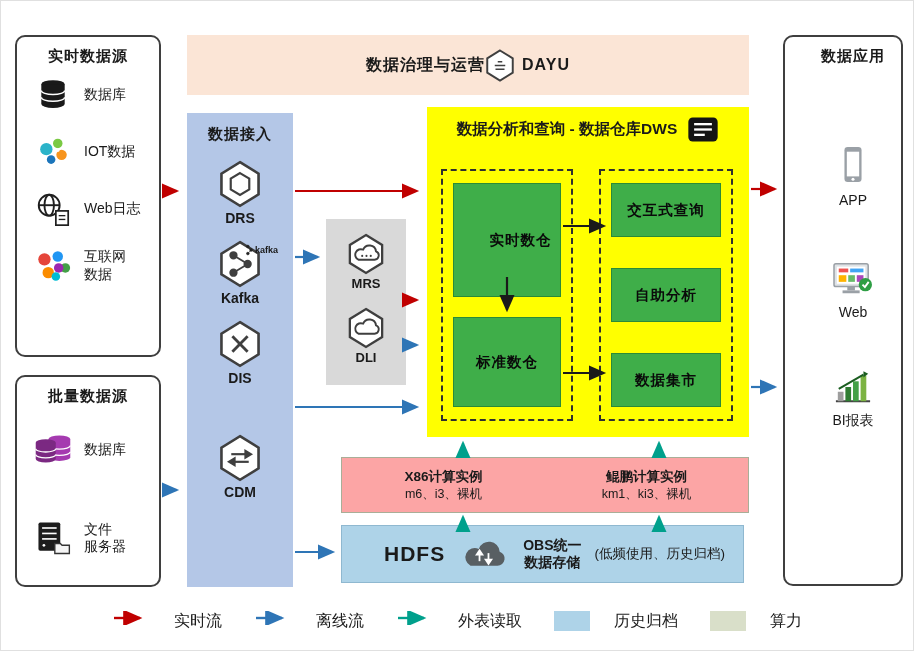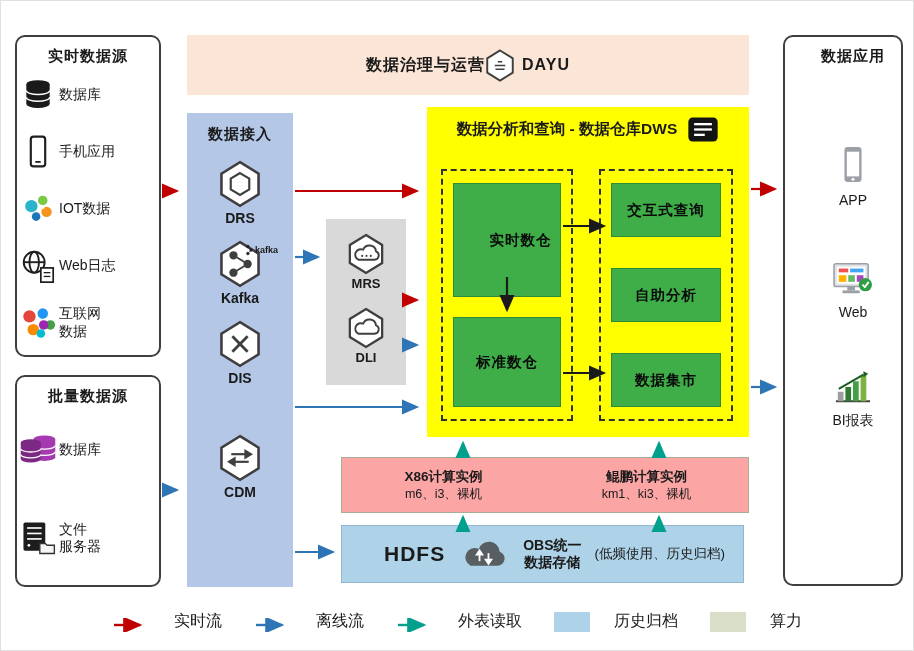--- a/index.html
+++ b/index.html
@@ -9,21 +9,21 @@
   .outline-box{border:2px solid #3f3f3f;border-radius:10px;background:#fff;}
 
   
   .banner{background:#fbe5d6;display:flex;align-items:center;justify-content:center;}
   .banner-title{font-weight:bold;font-size:16px;letter-spacing:1px;}
   .logo-group{display:flex;align-items:center;gap:7px;}
   .logo-text{font-weight:bold;font-size:16px;letter-spacing:1px;}
 
   
   .panel-title{font-weight:bold;font-size:15px;text-align:center;padding-top:10px;letter-spacing:1px;}
-  .src-item{display:flex;align-items:center;}
+  .src-item{display:flex;align-items:center;gap:10px;padding-left:15px;}
   .src-item .ic{width:42px;display:flex;justify-content:center;}
   .src-label{font-size:14px;white-space:pre-line;line-height:1.25;}
   .rt-row{height:57px;}
   .bt-row{height:88px;}
 
   
   .ing-col{background:#b4c7e7;display:flex;flex-direction:column;align-items:center;}
   .ing-title{font-weight:bold;font-size:15px;margin-top:12px;letter-spacing:1px;}
   .ing-item{display:flex;flex-direction:column;align-items:center;position:relative;}
   .ing-label{font-weight:bold;font-size:14px;margin-top:2px;}
@@ -51,21 +51,21 @@
   .hdfs-label{font-weight:bold;font-size:21px;letter-spacing:1px;}
   .obs-text{font-weight:bold;font-size:14px;line-height:1.25;text-align:center;}
   .hdfs-note{font-size:13.5px;}
 
   
   .app-item{display:flex;flex-direction:column;align-items:center;}
   .app-label{font-size:14px;margin-top:6px;}
 
   
   .legend{position:absolute;left:0;right:0;top:610px;display:flex;justify-content:center;align-items:center;gap:32px;}
-  .legend-item{display:flex;align-items:flex-end;gap:24px;font-size:16px;}
+  .legend-item{display:flex;align-items:flex-start;gap:24px;font-size:16px;}
   .swatch{width:36px;height:20px;}
   .swatch.archive{background:#aed3e8;}
   .swatch.power{background:#d9dfc9;}
 
   .overlay{position:absolute;left:0;top:0;pointer-events:none;z-index:6;}
 </style>
 </head>
 <body>
 
 <div class="canvas">
@@ -87,29 +87,20 @@
     <div class="panel-title">实时数据源</div>
     <div class="src-item rt-row">
       <span class="ic">
         <svg viewBox="0 0 40 40" width="36" height="36">
             <ellipse cx="20" cy="8" rx="13" ry="4.5" fill="#1a1a1a"></ellipse>
             <path d="M7 8 v22 a13 4.5 0 0 0 26 0 v-22 z" fill="#1a1a1a"></path>
             <path d="M7 15 a13 4.5 0 0 0 26 0 M7 22.5 a13 4.5 0 0 0 26 0" stroke="#fff" fill="none" stroke-width="1.6"></path>
           </svg>
       </span>
       <span class="src-label">数据库</span>
-    </div>
-    <div class="src-item rt-row">
-      <span class="ic">
-        <svg viewBox="0 0 40 40" width="36" height="36">
-            <rect x="12" y="3" width="16" height="33" rx="3" fill="none" stroke="#1f1f1f" stroke-width="2.4"></rect>
-            <line x1="17" y1="31" x2="23" y2="31" stroke="#1f1f1f" stroke-width="2"></line>
-          </svg>
-      </span>
-      <span class="src-label">手机应用</span>
     </div>
     <div class="src-item rt-row">
       <span class="ic">
         <svg viewBox="0 0 40 40" width="38" height="38">
             <circle cx="13" cy="17" r="6.5" fill="#2bb3c9"></circle>
             <circle cx="25" cy="11" r="5" fill="#7ac943"></circle>
             <circle cx="29" cy="23" r="5.5" fill="#f7941d"></circle>
             <circle cx="18" cy="28" r="4.5" fill="#1b75bb"></circle>
             <circle cx="25" cy="18" r="2" fill="#fff"></circle>
           </svg>

